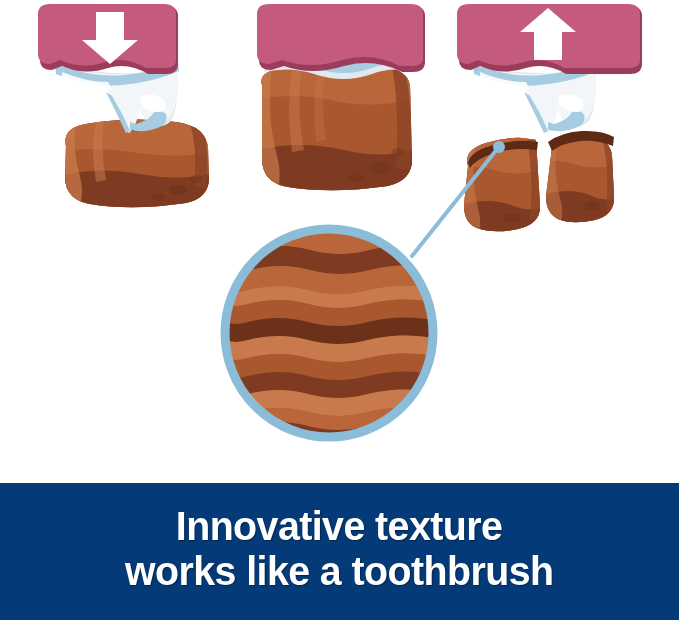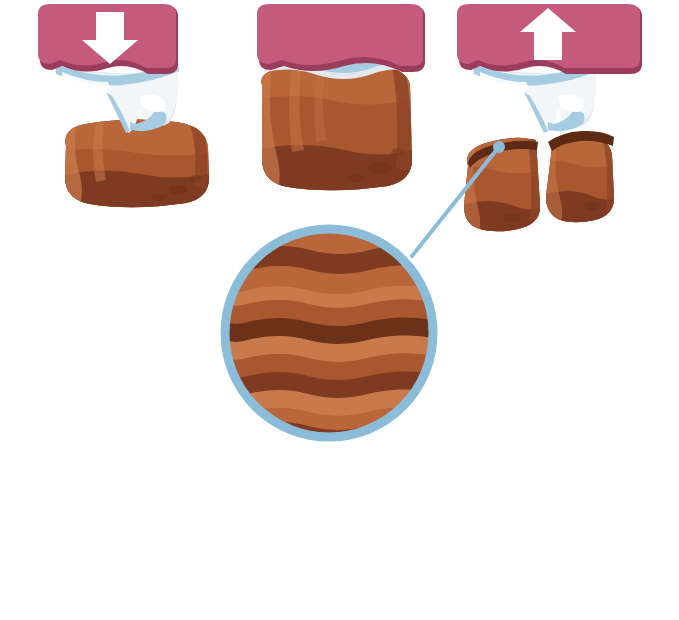--- a/index.html
+++ b/index.html
@@ -266,14 +266,18 @@
                    Q400,404 433,410 L433,424 Q400,418 368,426 Q338,434 308,426
                    Q278,418 248,426 Q235,430 225,426 Z" fill="#b9663b"></path>
           <path d="M225,426 Q235,430 248,426 Q278,418 308,426 Q338,434 368,426
                    Q400,418 433,424 L433,437 L225,437 Z" fill="#7e3b21"></path>
         </g>
         <circle cx="329" cy="333" r="104" fill="none" stroke="#8bbdd9" stroke-width="9"></circle>
       </g>
     </svg>
   </div>
 
+  <div id="caption-banner">
+    <div class="caption-line">Innovative texture</div>
+    <div class="caption-line">works like a toothbrush</div>
+  </div>
 
 </div>
 
 </body></html>

